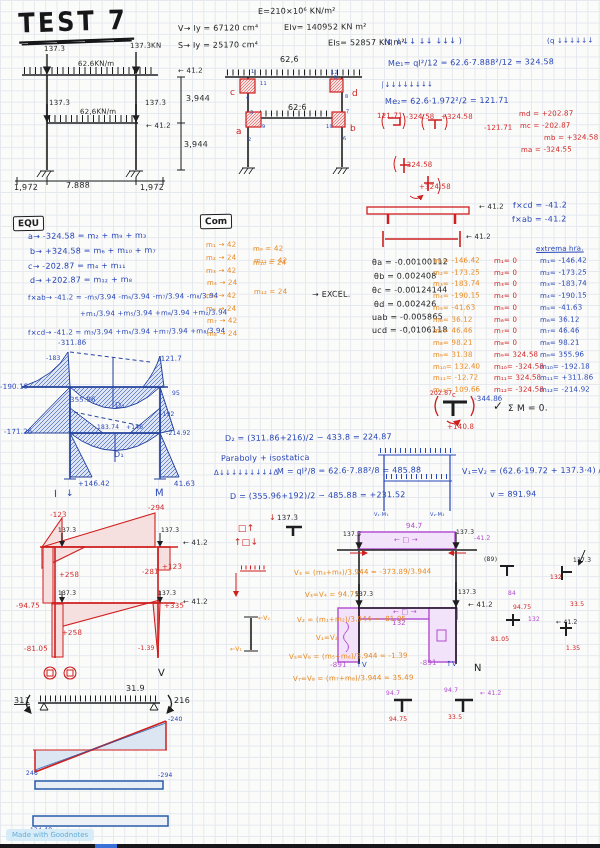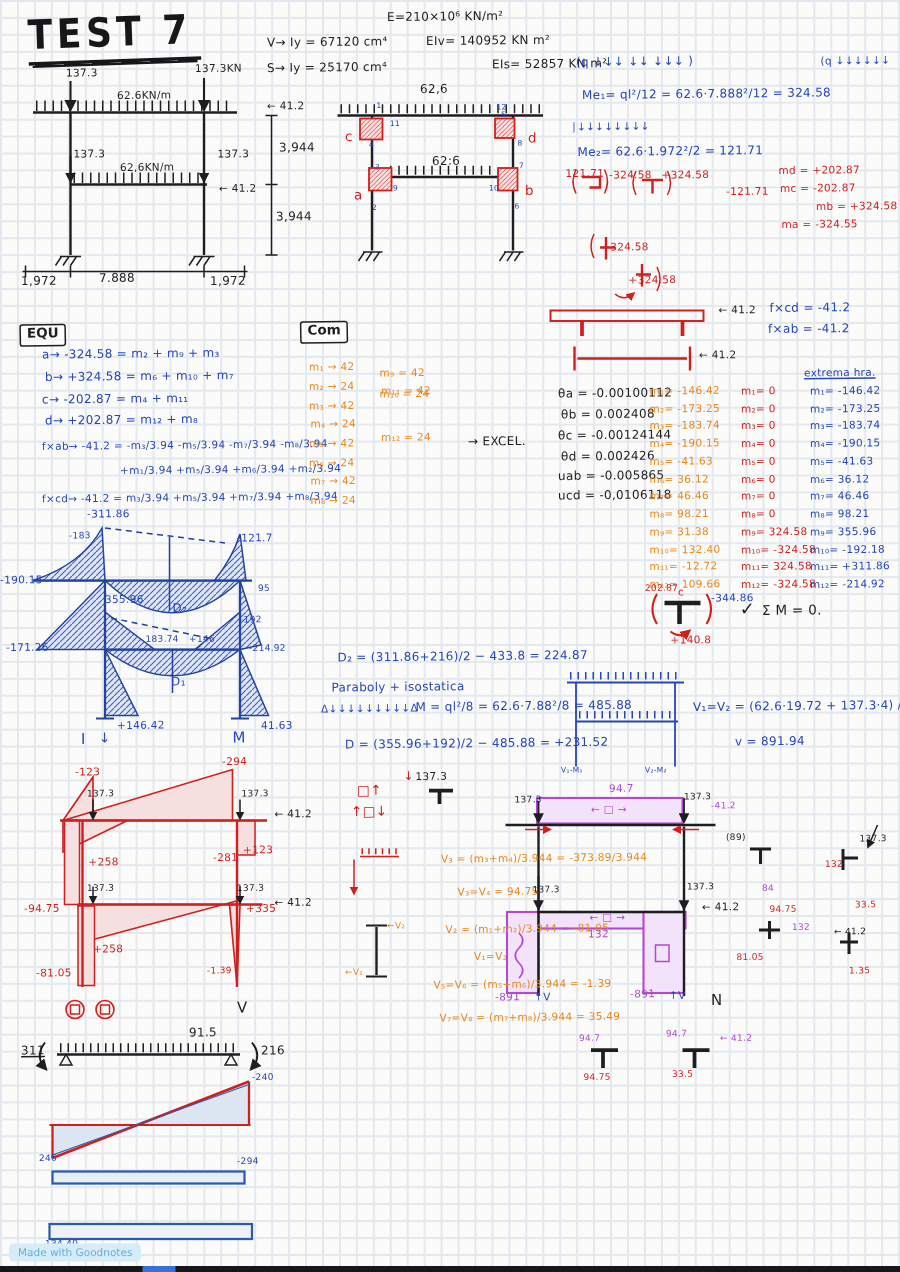--- a/index.html
+++ b/index.html
@@ -401,21 +401,21 @@
       <span class="lbl c-r" style="left: 162px; top: 564px; font-size: 7px;">+123</span>
       <span class="lbl c-k" style="left: 58px; top: 590px; font-size: 6px;">137.3</span>
       <span class="lbl c-k" style="left: 158px; top: 590px; font-size: 6px;">137.3</span>
       <span class="lbl c-r" style="left: 16px; top: 603px; font-size: 7px;">-94.75</span>
       <span class="lbl c-r" style="left: 164px; top: 603px; font-size: 7px; text-align: center;">+335</span>
       <span class="lbl c-k" style="left: 183px; top: 599px; font-size: 7px;">← 41.2</span>
       <span class="lbl c-r" style="left: 62px; top: 630px; font-size: 7px;">+258</span>
       <span class="lbl c-r" style="left: 24px; top: 646px; font-size: 7px;">-81.05</span>
       <span class="lbl c-r" style="left: 138px; top: 645px; font-size: 6px;">-1.39</span>
       <span class="lbl c-k" style="left: 158px; top: 668px; font-size: 10px;">V</span>
-      <span class="lbl c-k" style="left: 126px; top: 685px; font-size: 8px;">91.5</span>
+      <span class="lbl c-k" style="left: 126px; top: 685px; font-size: 8px;">31.9</span>
       <span class="lbl c-r" style="left: 269px; top: 514px; font-size: 8px;">↓</span>
       <span class="lbl c-k" style="left: 277px; top: 515px; font-size: 7px;">137.3</span>
       <span class="lbl c-r" style="left: 238px; top: 524px; font-size: 9px;">□↑</span>
       <span class="lbl c-r" style="left: 234px; top: 538px; font-size: 9px;">↑□↓</span>
       <span class="lbl c-o" style="left: 294px; top: 570px; font-size: 7px;">V₃ = (m₃+m₄)/3.944 = -373.89/3.944</span>
       <span class="lbl c-o" style="left: 305px; top: 592px; font-size: 7px;">V₃=V₄ = 94.75</span>
       <span class="lbl c-o" style="left: 297px; top: 617px; font-size: 7px;">V₂ = (m₁+m₂)/3.944 = -81.05</span>
       <span class="lbl c-o" style="left: 316px; top: 635px; font-size: 7px;">V₁=V₂</span>
       <span class="lbl c-o" style="left: 258px; top: 615px; font-size: 6px;">←V₂</span>
       <span class="lbl c-o" style="left: 230px; top: 646px; font-size: 6px;">←V₁</span>

